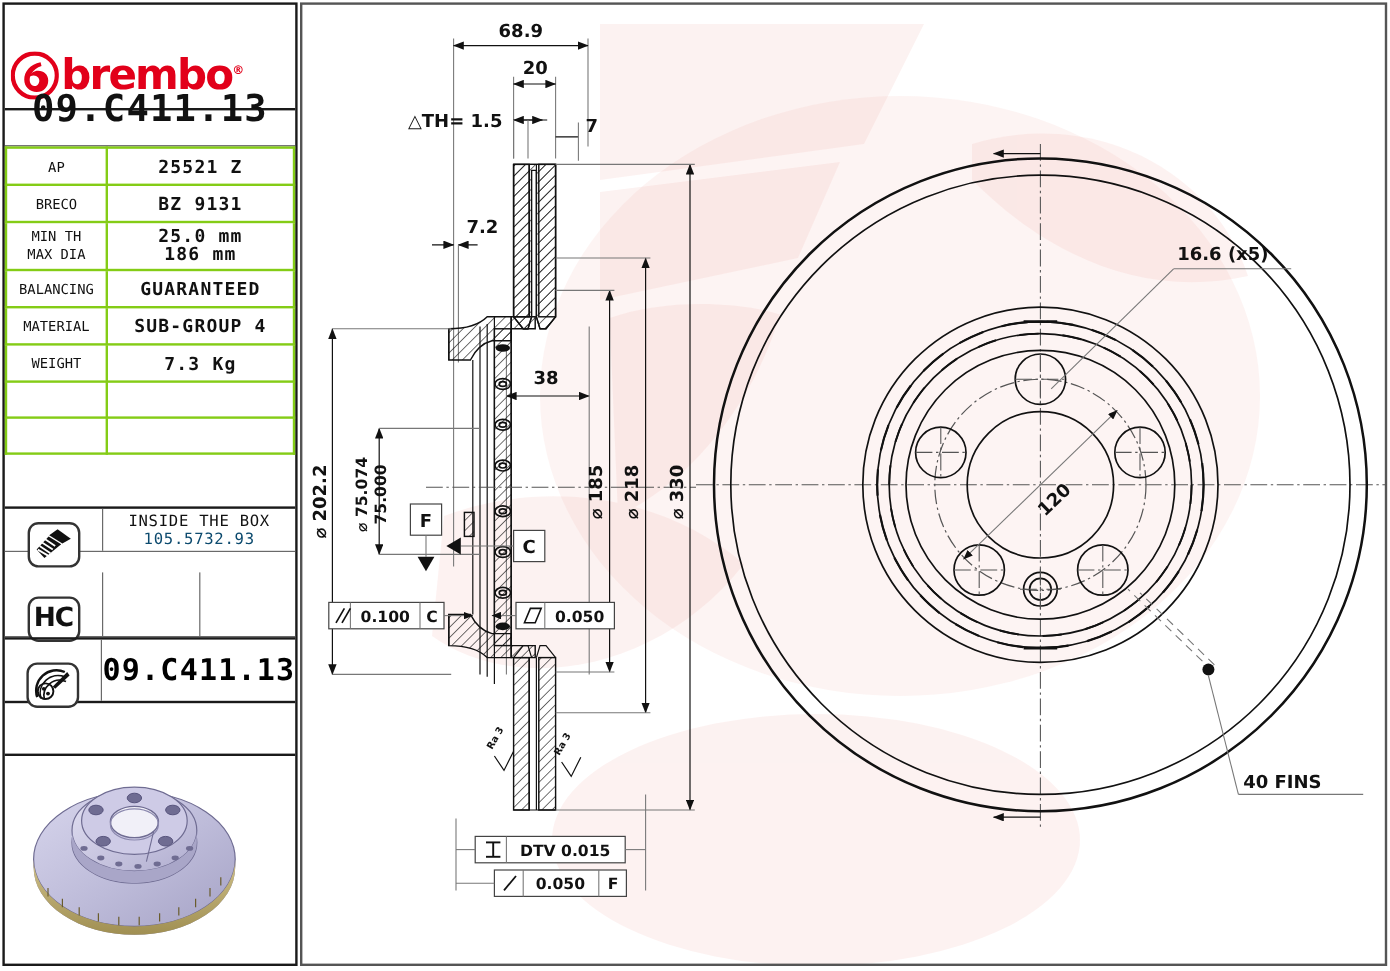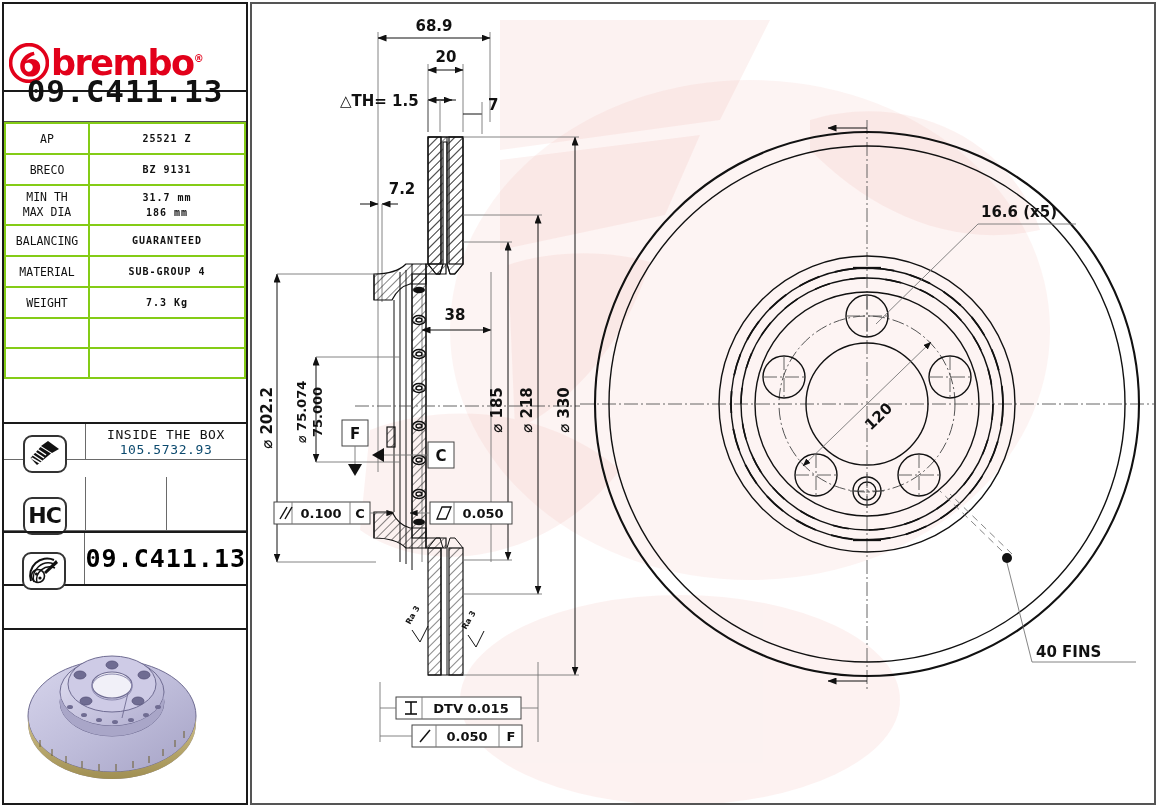--- a/index.html
+++ b/index.html
@@ -27,21 +27,21 @@
            border-bottom:1px solid #555;box-sizing:border-box;
            display:flex;align-items:center;justify-content:center;}
   #pn-cell .pn{font-size:31px;font-weight:bold;letter-spacing:1px;color:#111;}
 
   
   #spec{position:absolute;left:0;top:118px;width:242px;
         border-collapse:collapse;table-layout:fixed;}
   #spec td{border:2px solid #84cc16;font-size:12.5px;color:#111;
            text-align:center;padding:0;height:29px;letter-spacing:.4px;}
   #spec td.k{width:82px;font-size:11.5px;letter-spacing:0px;}
-  #spec td.v{font-size:10px;font-weight:bold;letter-spacing:1px;}
+  #spec td.v{font-size:15px;font-weight:bold;letter-spacing:1px;}
   #spec td.two{line-height:15px;padding:2px 0;height:34px;}
   #spec td.two span{display:block;}
   #spec tr.blank td{height:28px;}
 
   
   .irow{position:absolute;left:0;width:242px;box-sizing:border-box;
         border-bottom:1px solid #6a6a6a;display:flex;}
   .icell{width:82px;border-right:1px solid #6a6a6a;display:flex;
          align-items:center;justify-content:center;box-sizing:border-box;}
   .tcell{flex:1;display:flex;flex-direction:column;align-items:center;
@@ -120,21 +120,21 @@
       <tr>
         <td class="k">BRECO</td>
         <td class="v">BZ 9131</td>
       </tr>
       <tr>
         <td class="k two">
           <span>MIN TH</span>
           <span>MAX DIA</span>
         </td>
         <td class="v two">
-          <span>31.7 mm</span>
+          <span>25.0 mm</span>
           <span>186 mm</span>
         </td>
       </tr>
       <tr>
         <td class="k">BALANCING</td>
         <td class="v">GUARANTEED</td>
       </tr>
       <tr>
         <td class="k">MATERIAL</td>
         <td class="v">SUB-GROUP 4</td>

